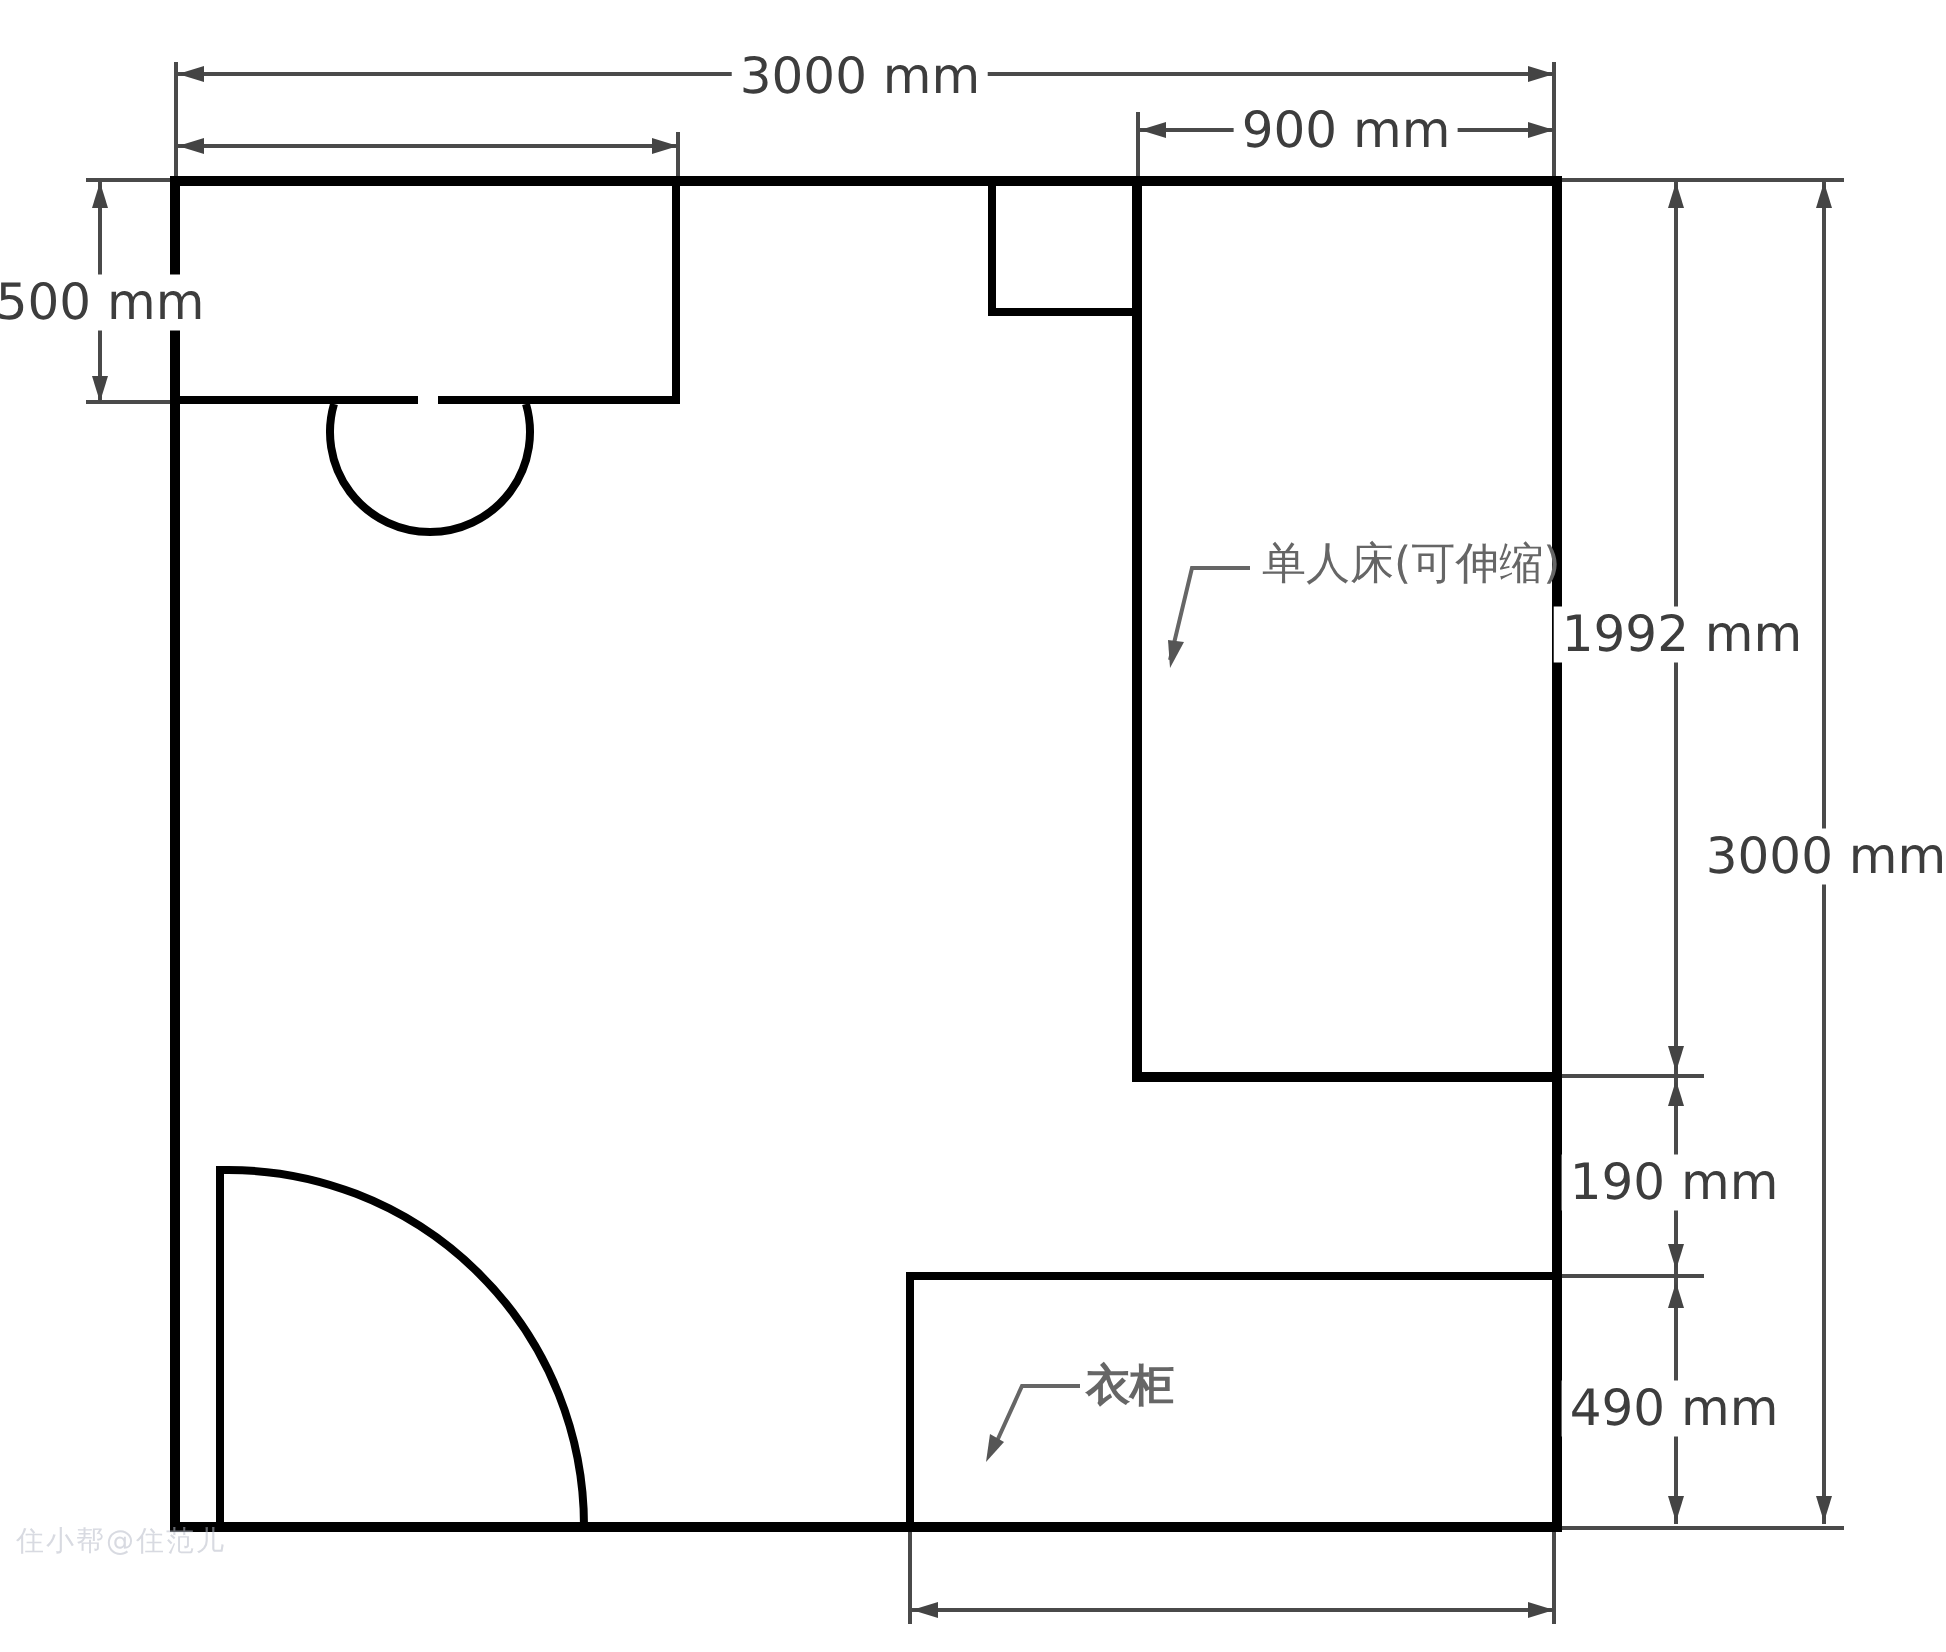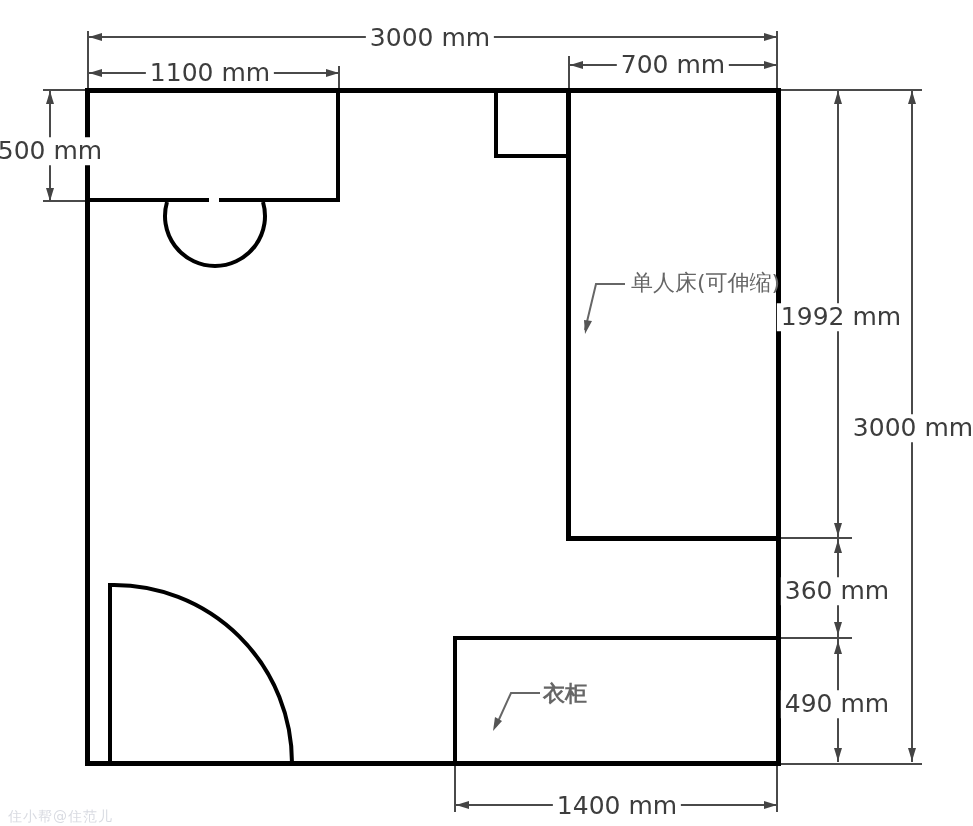--- a/index.html
+++ b/index.html
@@ -114,27 +114,25 @@
   <svg width="973" height="826" viewBox="0 0 973 826">
     <path d="M167 202 A50 50 0 1 0 263 202" fill="none" stroke="#000" stroke-width="4"></path>
     <path d="M112 585 A178 178 0 0 1 292 763" fill="none" stroke="#000" stroke-width="4"></path>
     <polyline points="625,284 596,284 585,330" fill="none" stroke="#666" stroke-width="2"></polyline>
     <polygon points="585,334 592,321 584,320" fill="#555"></polygon>
     <polyline points="540,693 511,693 496,726" fill="none" stroke="#666" stroke-width="2"></polyline>
     <polygon points="493,731 502,721 495,717" fill="#555"></polygon>
   </svg>
 
   <span class="dimtext" style="left:430px;top:38px;">3000 mm</span>
-  <span class="dimtext" style="left:210px;top:73px;">1100 mm</span>
-  <span class="dimtext" style="left:673px;top:65px;">700 mm</span>
+  <span class="dimtext" style="left:673px;top:65px;">900 mm</span>
   <span class="dimtext" style="left:50px;top:151px;">500 mm</span>
   <span class="dimtext" style="left:841px;top:317px;">1992 mm</span>
   <span class="dimtext" style="left:913px;top:428px;">3000 mm</span>
-  <span class="dimtext" style="left:837px;top:591px;">360 mm</span>
+  <span class="dimtext" style="left:837px;top:591px;">190 mm</span>
   <span class="dimtext" style="left:837px;top:704px;">490 mm</span>
-  <span class="dimtext" style="left:617px;top:806px;">1400 mm</span>
 
   <span class="cjklabel" style="left:631px;top:271px;">单人床(可伸缩)</span>
   <span class="cjklabel" style="left:543px;top:682px;font-weight:bold;">衣柜</span>
 
-  <span class="watermark" style="left:8px;top:808px;">住小帮@住范儿</span>
+  <span class="watermark" style="left:8px;top:762px;">住小帮@住范儿</span>
 
 </div>
 
 </body></html>

